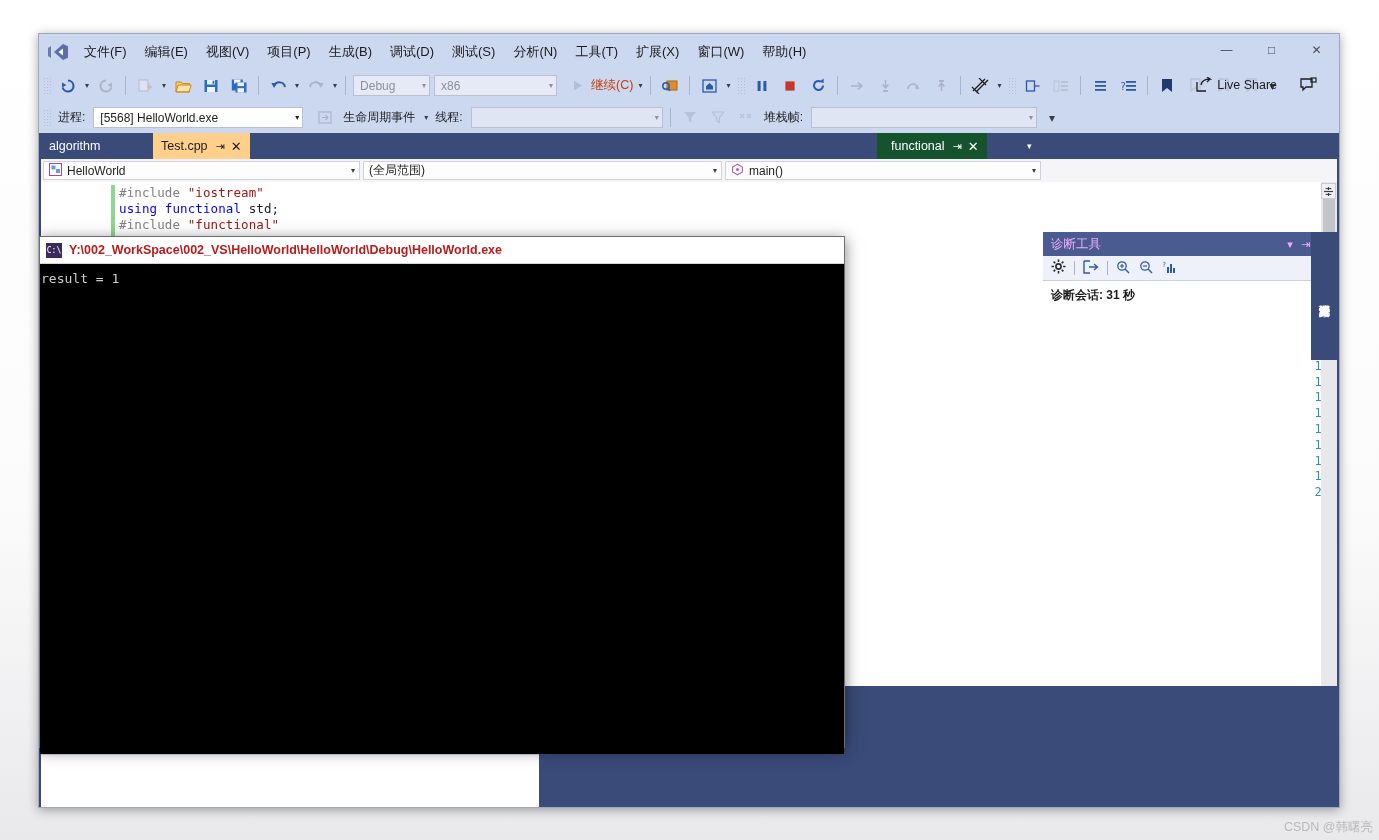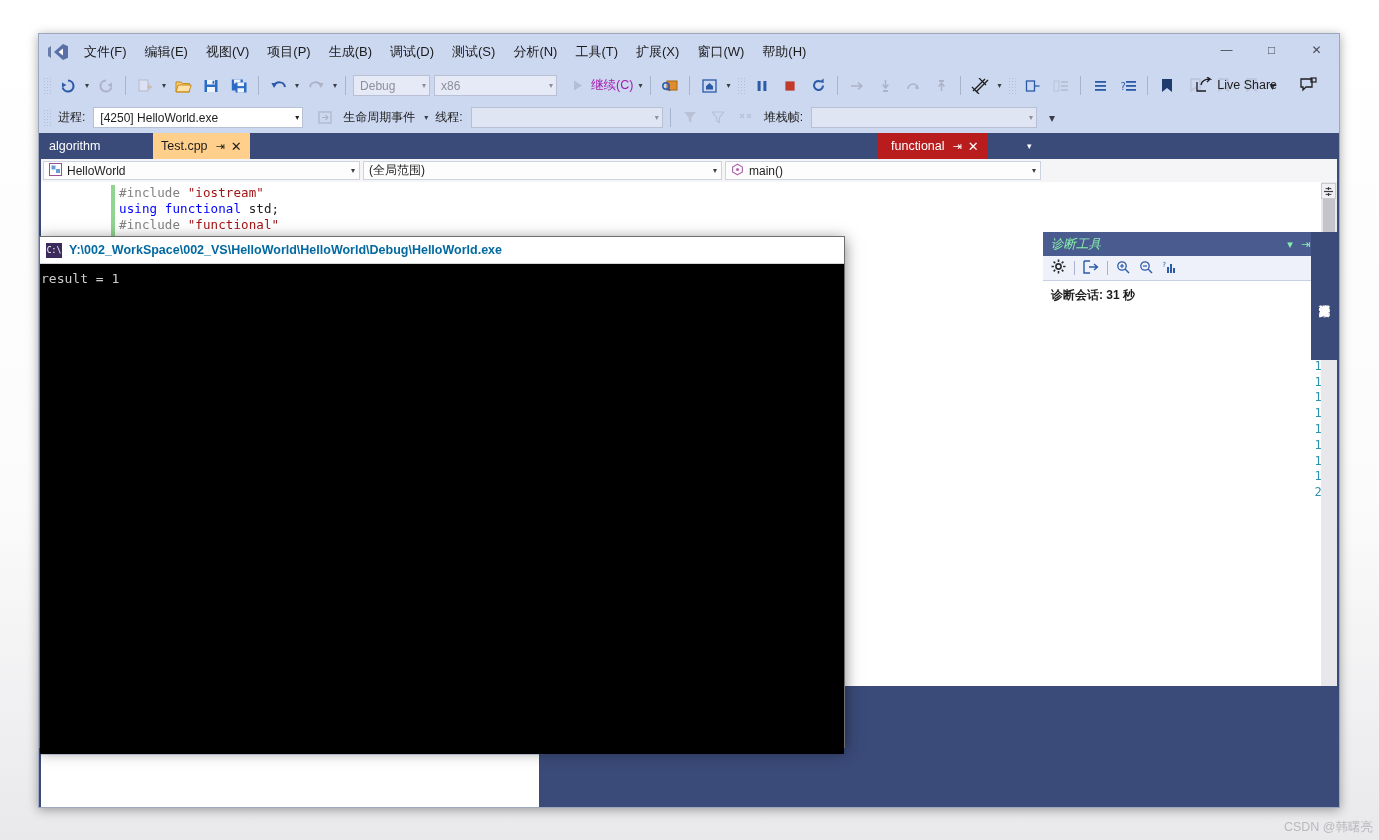--- a/index.html
+++ b/index.html
@@ -49,36 +49,36 @@
     background-size:3px 3px;opacity:.9;}
   .sep{width:1px;height:19px;background:#a9b3cc;margin:0 5px;}
   .tbtn{display:flex;align-items:center;justify-content:center;min-width:22px;height:22px;padding:0 3px;color:#2b4a82;}
   .tbtn.dis{opacity:.38;}
   .caret{font-size:8px;color:#3c3c46;padding:0 3px;}
   .combo{height:21px;background:#e6eaf6;border:1px solid #b9c0d3;box-sizing:border-box;
     display:flex;align-items:center;padding:0 3px 0 6px;font-size:12px;color:#8e8e9c;margin:0 2px;}
   .combo .cv{flex:1;white-space:nowrap;overflow:hidden;}
   .combo.white{background:#ffffff;color:#1e1e1e;}
   .tb-label{font-size:12px;color:#1e1e1e;padding:0 6px 0 4px;white-space:nowrap;}
-  .runlbl{font-size:12.5px;color:#a21caf;padding-right:2px;}
+  .runlbl{font-size:12.5px;color:#c2410c;padding-right:2px;}
   .liveshare{position:absolute;right:62px;top:8px;display:flex;align-items:center;gap:5px;
     font-size:12.5px;color:#1e1e1e;}
   .feedback{position:absolute;right:22px;top:8px;}
   .ovf{font-size:12px;color:#3c3c46;padding:0 4px;}
 
   
   .docwell{position:absolute;left:0;top:99px;width:1300px;height:675px;background:#3a4a79;}
 
   
   .tabstrip{position:absolute;left:2px;top:0;width:1296px;height:26px;background:#3a4a79;}
   .tab{position:absolute;top:0;height:26px;display:flex;align-items:center;padding:0 8px;
     font-size:12.5px;white-space:nowrap;}
   .tab.inactive{background:#3a4a79;color:#ffffff;}
   .tab.active{background:#ffcf8b;color:#1e1e1e;align-items:center;}
-  .tab.right-active{background:#b91c1c;color:#ffffff;padding-left:14px;}
+  .tab.right-active{background:#14532d;color:#ffffff;padding-left:14px;}
   .tab .pin{margin-left:8px;font-size:11px;}
   .tab .x{margin-left:6px;font-size:13px;}
 
   
   .navbar{position:absolute;left:2px;top:26px;width:1296px;height:23px;background:#f5f5f7;}
   .navsel{position:absolute;top:2px;height:19px;background:#fdfdfe;border:1px solid #cdd2e0;
     box-sizing:border-box;display:flex;align-items:center;padding:0 4px 0 5px;font-size:12px;}
   .navsel .nv{flex:1;overflow:hidden;white-space:nowrap;}
   .navsel .dd{font-size:8px;color:#3c3c46;}
 
@@ -121,22 +121,22 @@
   .fsr{position:absolute;left:2px;top:578px;width:498px;height:172px;background:#ffffff;}
   .fsr-title{height:22px;background:#4a5c8f;color:#ffffff;font-size:12.5px;
     display:flex;align-items:center;padding-left:6px;}
   .fsr-tools{height:22px;background:#cfd8ef;display:flex;align-items:center;padding-left:6px;gap:8px;}
   .fsr-body{height:128px;background:#ffffff;}
   .ftool{width:18px;height:16px;color:#5a6a92;display:flex;align-items:center;justify-content:center;}
   .fsep{width:1px;height:14px;background:#a9b3cc;}
 
   
   .diag{position:absolute;left:1004px;top:99px;width:294px;height:75px;background:#eef1f9;}
-  .diag-title{height:24px;background:#4a5c8f;color:#86efac;display:flex;align-items:center;
-    padding:0 4px 0 8px;font-size:12.5px;font-style:italic;}
+  .diag-title{height:24px;background:#4a5c8f;color:#f0abfc;display:flex;align-items:center;
+    padding:0 4px 0 8px;font-size:12.5px;}
   .diag-title .sp{flex:1;}
   .diag-title .tb{padding:0 4px;font-size:11px;}
   .diag-tools{height:24px;background:#eef1f9;display:flex;align-items:center;gap:8px;padding-left:8px;
     border-bottom:1px solid #c8cfe2;}
   .diag-sess{height:28px;background:#ffffff;display:flex;align-items:center;padding-left:8px;
     font-size:12px;font-weight:bold;color:#1e1e1e;}
   .diag-scroll{position:absolute;right:12px;top:48px;width:14px;height:27px;background:#e8e8ec;}
   .diag-scroll .up{width:14px;height:14px;display:flex;align-items:center;justify-content:center;
     font-size:9px;color:#4a4a55;}
   .diag-scroll .tm{width:12px;height:11px;margin-left:1px;background:#c4c4cb;}
@@ -146,21 +146,21 @@
 
   
   .console{position:absolute;left:539px;top:202px;width:806px;height:512px;
     background:#000000;border:1px solid #6f6f6f;box-sizing:border-box;
     box-shadow:0 3px 14px rgba(0,0,0,.5);}
   .console-title{height:26px;background:#ffffff;display:flex;align-items:center;padding-left:6px;
     border-bottom:1px solid #d4d4d4;}
   .cmd-ico{width:16px;height:15px;background:#3b2a5c;color:#ffffff;font-size:8px;
     display:flex;align-items:center;justify-content:center;font-family:"DejaVu Sans Mono",monospace;
     margin-right:7px;}
-  .console-title .ct{font-size:12.5px;color:#0369a1;font-weight:600;}
+  .console-title .ct{font-size:12.5px;color:#b91c1c;font-weight:600;}
   .console-body{height:484px;background:#000000;padding:6px 0 0 1px;}
   .cline{color:#cccccc;font-family:"DejaVu Sans Mono","Liberation Mono",monospace;font-size:13px;
     line-height:17px;white-space:pre;}
   .cursor{display:inline-block;width:9px;height:8px;background:#cccccc;
     vertical-align:baseline;margin-left:3px;}
 
   
   .watermark{position:absolute;right:6px;bottom:4px;font-size:12.5px;color:#b9b9bd;}
 </style>
 </head>
@@ -454,21 +454,21 @@
           <path d="M1,2 h11 v8 h-6 l-3,3 v-3 h-2 z" fill="none" stroke="#1e1e1e" stroke-width="1.3"></path>
           <rect x="11" y="1" width="5" height="4" fill="none" stroke="#1e1e1e" stroke-width="1.2"></rect>
         </svg>
       </div>
     </div>
 
     <div class="toolbar tb2">
       <div class="grip"></div>
       <span class="tb-label">进程:</span>
       <div class="combo white" style="width:210px;">
-        <span class="cv">[4250] HelloWorld.exe</span>
+        <span class="cv">[5568] HelloWorld.exe</span>
         <span class="dd" style="font-size:8px;">▾</span>
       </div>
       <div class="tbtn dis" style="margin-left:6px;">
         <svg width="14" height="13" viewBox="0 0 14 13">
           <rect x="1" y="1" width="12" height="11" fill="none" stroke="#7a7a88" stroke-width="1.2"></rect>
           <path d="M4,6.5 h6 M7.5,4 L10,6.5 L7.5,9" fill="none" stroke="#7a7a88" stroke-width="1.1"></path>
         </svg>
       </div>
       <span class="tb-label">生命周期事件</span>
       <div class="caret">▾</div>

